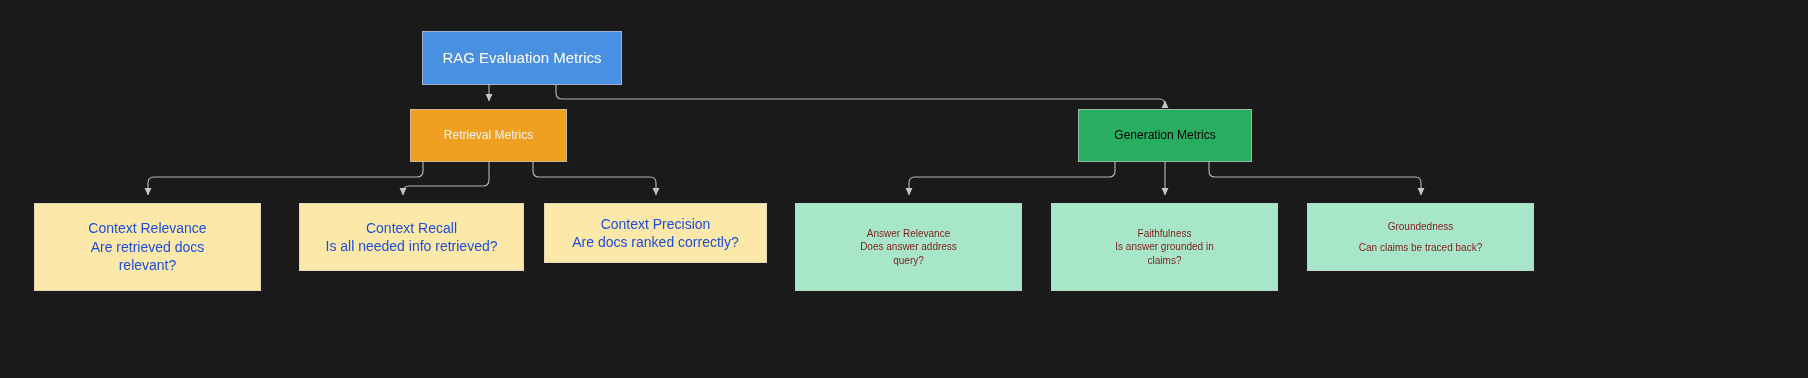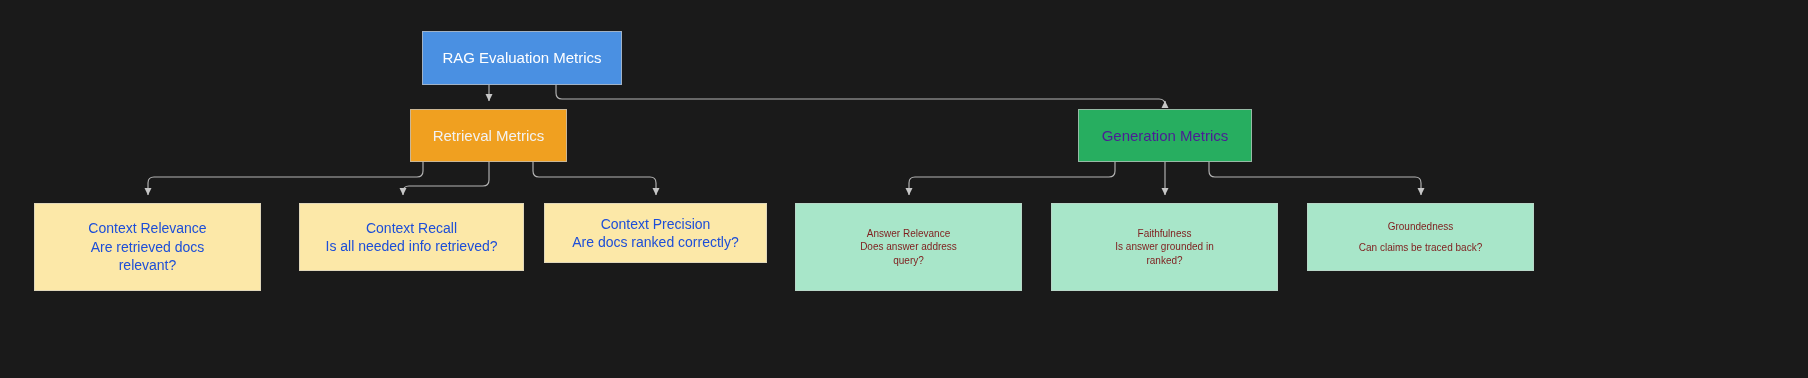--- a/index.html
+++ b/index.html
@@ -40,26 +40,26 @@
   }
   
   .node-root {
     background: #4a90e2;
     color: #ffffff;
     font-size: 15px;
   }
   .node-retrieval {
     background: #f0a020;
     color: #f2f2f2;
-    font-size: 15px;
+    font-size: 12px;
   }
   .node-generation {
     background: #27ae60;
-    color: #4c1d95;
-    font-size: 15px;
+    color: #000000;
+    font-size: 12px;
     text-align: right;
   }
   
   .node-leaf-yellow {
     background: #fce8a8;
     border-color: rgba(200,200,200,0.55);
     color: #1d4ed8;
     font-size: 14px;
   }
   .node-leaf-green {
@@ -126,21 +126,21 @@
 
   <div class="node node-leaf-green" style="left:795px; top:203px; width:227px; height:88px;">
     <span class="line">Answer Relevance</span>
     <span class="line">Does answer address</span>
     <span class="line">query?</span>
   </div>
 
   <div class="node node-leaf-green" style="left:1051px; top:203px; width:227px; height:88px;">
     <span class="line">Faithfulness</span>
     <span class="line">Is answer grounded in</span>
-    <span class="line">ranked?</span>
+    <span class="line">claims?</span>
   </div>
 
   <div class="node node-leaf-green" style="left:1307px; top:203px; width:227px; height:68px;gap:8px;">
     <span class="line">Groundedness</span>
     <span class="line">Can claims be traced back?</span>
   </div>
 
 </div>
 
 </body></html>

